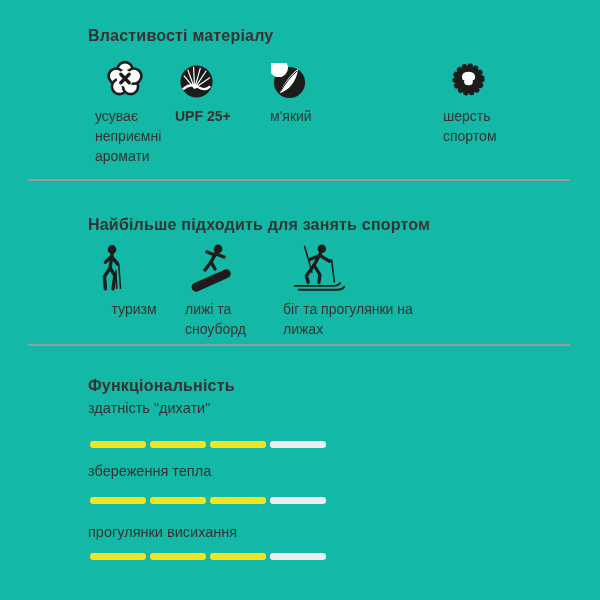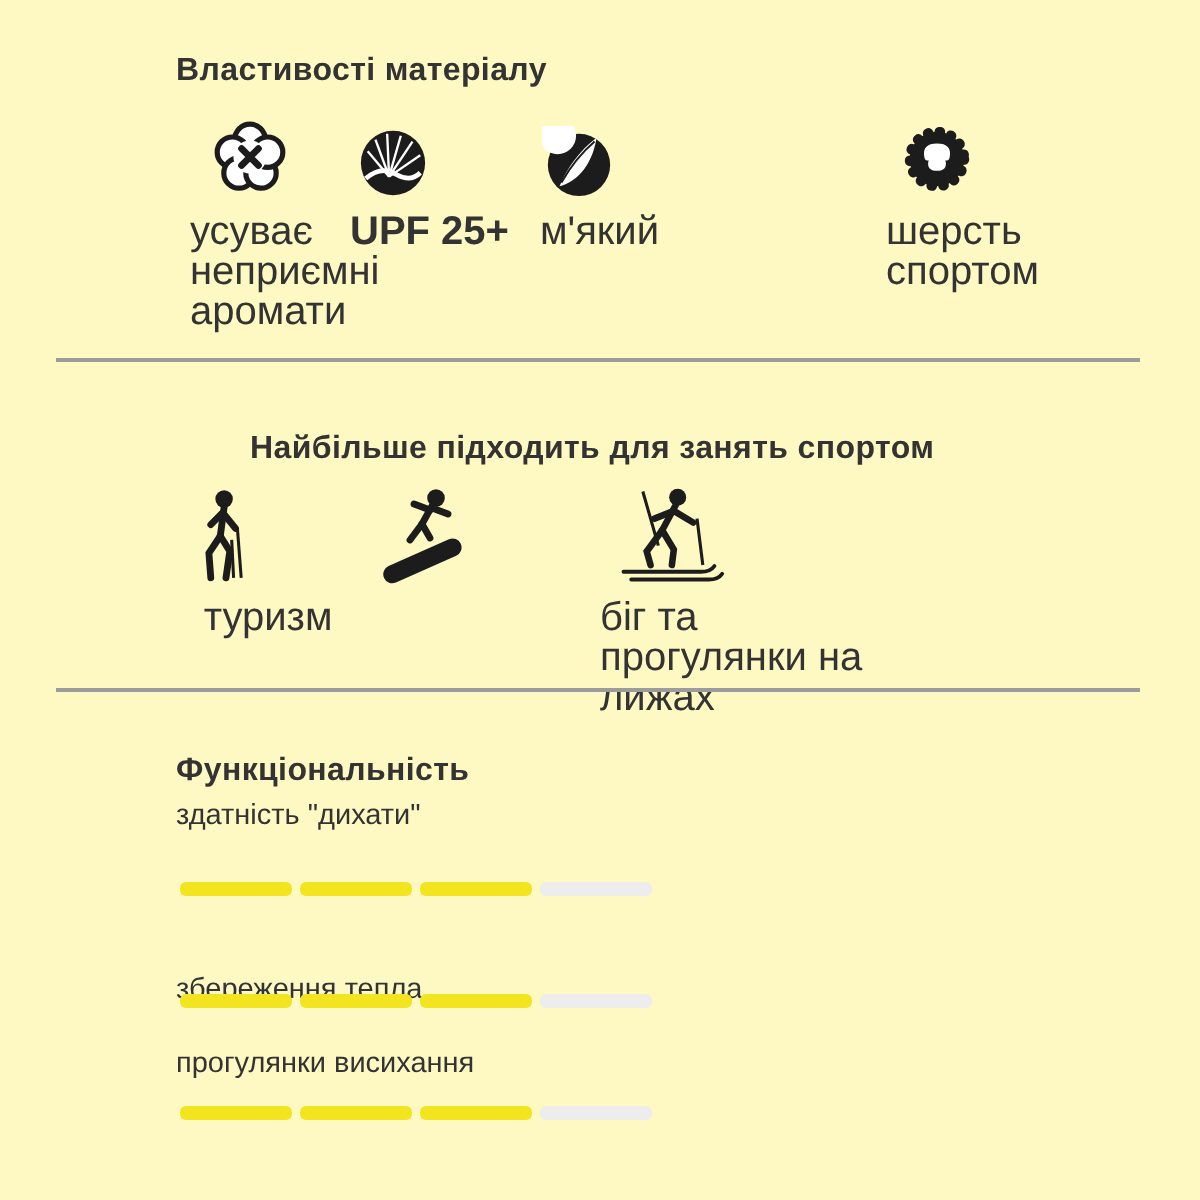--- a/index.html
+++ b/index.html
@@ -1,41 +1,41 @@
 <!DOCTYPE html>
 <html><head>
 <meta charset="utf-8">
 <style>
   html,body{margin:0;padding:0;background:#fff;}
   .canvas{
-    position:relative;width:600px;height:600px;background:#fef9c3;
+    position:relative;width:600px;height:600px;background:#14b8a6;
     font-family:"Liberation Sans", sans-serif;color:#333;overflow:hidden;
   }
   .sec-title{
     position:absolute;left:88px;font-size:16px;color:#333;letter-spacing:.2px;
   }
   .col{position:absolute;}
   .icon-box{display:flex;align-items:flex-end;}
-  .feat-label{font-size:20px;line-height:20px;color:#333;margin-top:6px;}
+  .feat-label{font-size:14px;line-height:20px;color:#333;margin-top:6px;}
   .bold{font-weight:700;}
   .divider{position:absolute;left:28px;width:542px;height:2px;background:#9c9c9c;}
   
   .m-col{top:54px;}
   .m-col .icon-box{height:46px;}
   #m0{left:95px;width:86px;}  #m0 svg{margin-left:8px;}
   #m1{left:175px;width:80px;} #m1 svg{margin-left:3px;}
   #m2{left:270px;width:76px;} #m2 svg{margin-left:1px;}
   #m3{left:348px;width:96px;} #m3 svg{margin-left:3px;}
   #m4{left:443px;width:88px;} #m4 svg{margin-left:5px;}
   
   .s-col{top:241px;}
   .s-col .icon-box{height:52px;}
   #s0{left:88px;width:92px;text-align:center;}  #s0 svg{margin-left:6px;}
   #s1{left:185px;width:95px;} #s1 svg{margin-left:0px;}
-  #s2{left:283px;width:155px;margin-left:17px;}#s2 svg{margin-left:4px;}
+  #s2{left:283px;width:155px;}#s2 svg{margin-left:4px;}
   
   .metric-label{position:absolute;left:88px;font-size:14.5px;color:#333;}
   .rating{position:absolute;left:90px;display:flex;gap:4px;}
   .rating .seg{width:56px;height:7px;border-radius:3px;}
 </style>
 </head>
 <body>
 
 <div class="canvas">
 
@@ -95,21 +95,21 @@
         <circle cx="21" cy="21" r="14" fill="#1c1c1c" stroke="#1c1c1c" stroke-width="5" stroke-dasharray="0.5 5.6" stroke-linecap="round"></circle>
         <path d="M14.5,20 Q13.2,13 21,13 Q28.8,13 27.5,20 Q27.2,22.2 25.3,21.6
                  Q26.6,27 21,27 Q15.4,27 16.7,21.6 Q14.8,22.2 14.5,20 Z" fill="#fff"></path>
       </svg>
     </div>
     <div class="feat-label">шерсть спортом</div>
   </div>
 
   <div class="divider" style="top:179px;"></div>
 
-  <h2 class="sec-title" style="top:203px;margin-left:37px;">Найбільше підходить для занять спортом</h2>
+  <h2 class="sec-title" style="top:203px;">Найбільше підходить для занять спортом</h2>
 
   <div class="col s-col" id="s0">
     <div class="icon-box">
       <svg width="38" height="50" viewBox="0 0 40 50" aria-hidden="true">
         <circle cx="19" cy="5.5" r="4.6" fill="#1c1c1c"></circle>
         <g stroke="#1c1c1c" stroke-width="3.6" stroke-linecap="round" fill="none">
           <path d="M19,10 L17,25"></path>
           <path d="M17,25 L11,34 L12,47"></path>
           <path d="M17,25 L22,33 L20,47"></path>
           <path d="M18.5,13 L25,21"></path>
@@ -131,20 +131,21 @@
         <circle cx="33" cy="6" r="4.4" fill="#1c1c1c"></circle>
         <g stroke="#1c1c1c" stroke-width="3.4" stroke-linecap="round" fill="none">
           <path d="M31,10 L26,19"></path>
           <path d="M31,11 L39,14"></path>
           <path d="M30,12 L22,9"></path>
           <path d="M26,19 L20,27"></path>
           <path d="M26,19 L30,26"></path>
         </g>
       </svg>
     </div>
+    <div class="feat-label">лижі та сноуборд</div>
   </div>
 
   <div class="col s-col" id="s2">
     <div class="icon-box">
       <svg width="60" height="50" viewBox="0 0 62 50" aria-hidden="true">
         <circle cx="36" cy="5" r="4.4" fill="#1c1c1c"></circle>
         <g stroke="#1c1c1c" stroke-width="3.4" stroke-linecap="round" fill="none">
           <path d="M35,9 L28,22"></path>
           <path d="M34,12 L44,18"></path>
           <path d="M34,12 L24,16"></path>
@@ -169,21 +170,21 @@
   <h2 class="sec-title" style="top:364px;">Функціональність</h2>
 
   <div class="metric-label" style="top:400px;">здатність "дихати"</div>
   <div class="rating" style="top:441px;">
       <div class="seg" style="background: rgb(242, 228, 30);"></div>
       <div class="seg" style="background: rgb(242, 228, 30);"></div>
       <div class="seg" style="background: rgb(242, 228, 30);"></div>
       <div class="seg" style="background: rgb(237, 237, 237);"></div>
     </div>
 
-  <div class="metric-label" style="top:463px;margin-top:24px;">збереження тепла</div>
+  <div class="metric-label" style="top:463px;">збереження тепла</div>
   <div class="rating" style="top:497px;">
       <div class="seg" style="background: rgb(242, 228, 30);"></div>
       <div class="seg" style="background: rgb(242, 228, 30);"></div>
       <div class="seg" style="background: rgb(242, 228, 30);"></div>
       <div class="seg" style="background: rgb(237, 237, 237);"></div>
     </div>
 
   <div class="metric-label" style="top:524px;">прогулянки висихання</div>
   <div class="rating" style="top:553px;">
       <div class="seg" style="background: rgb(242, 228, 30);"></div>

